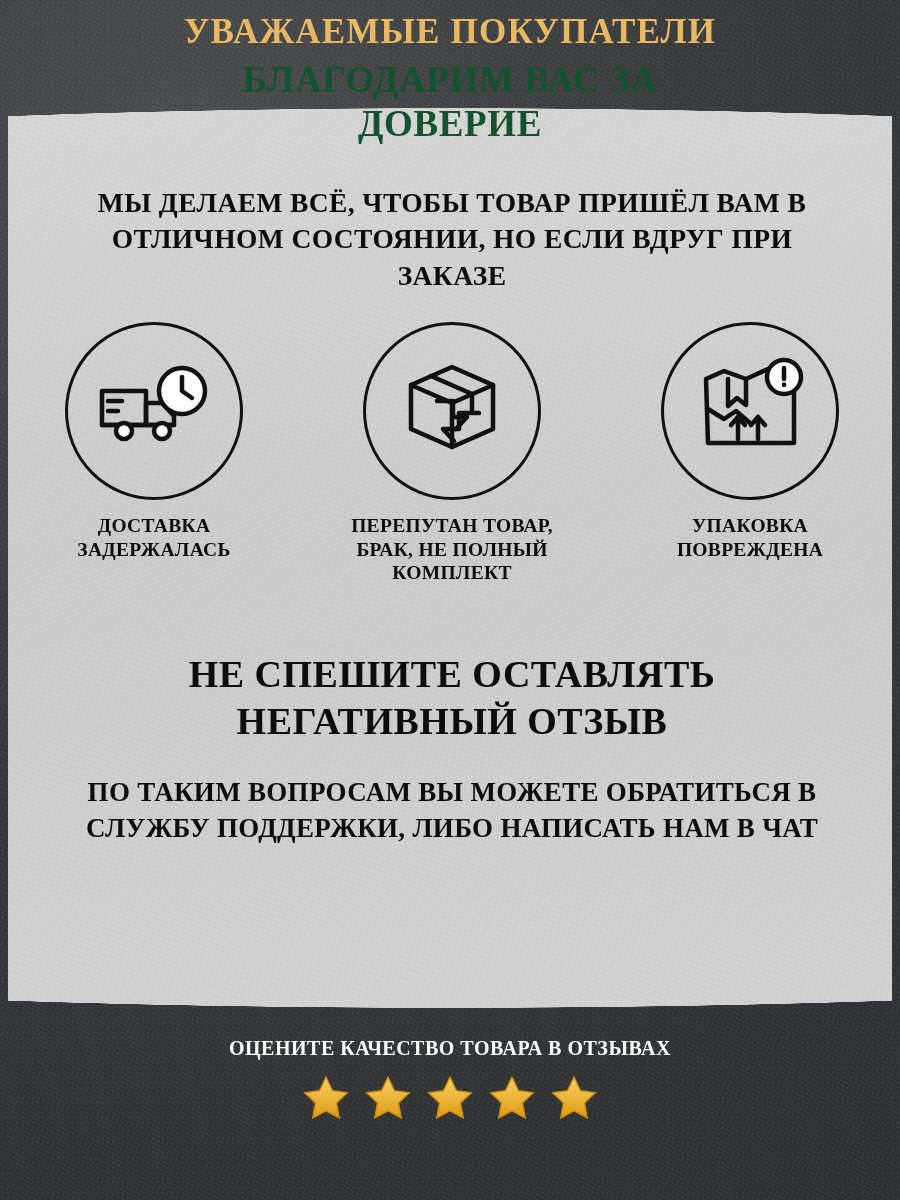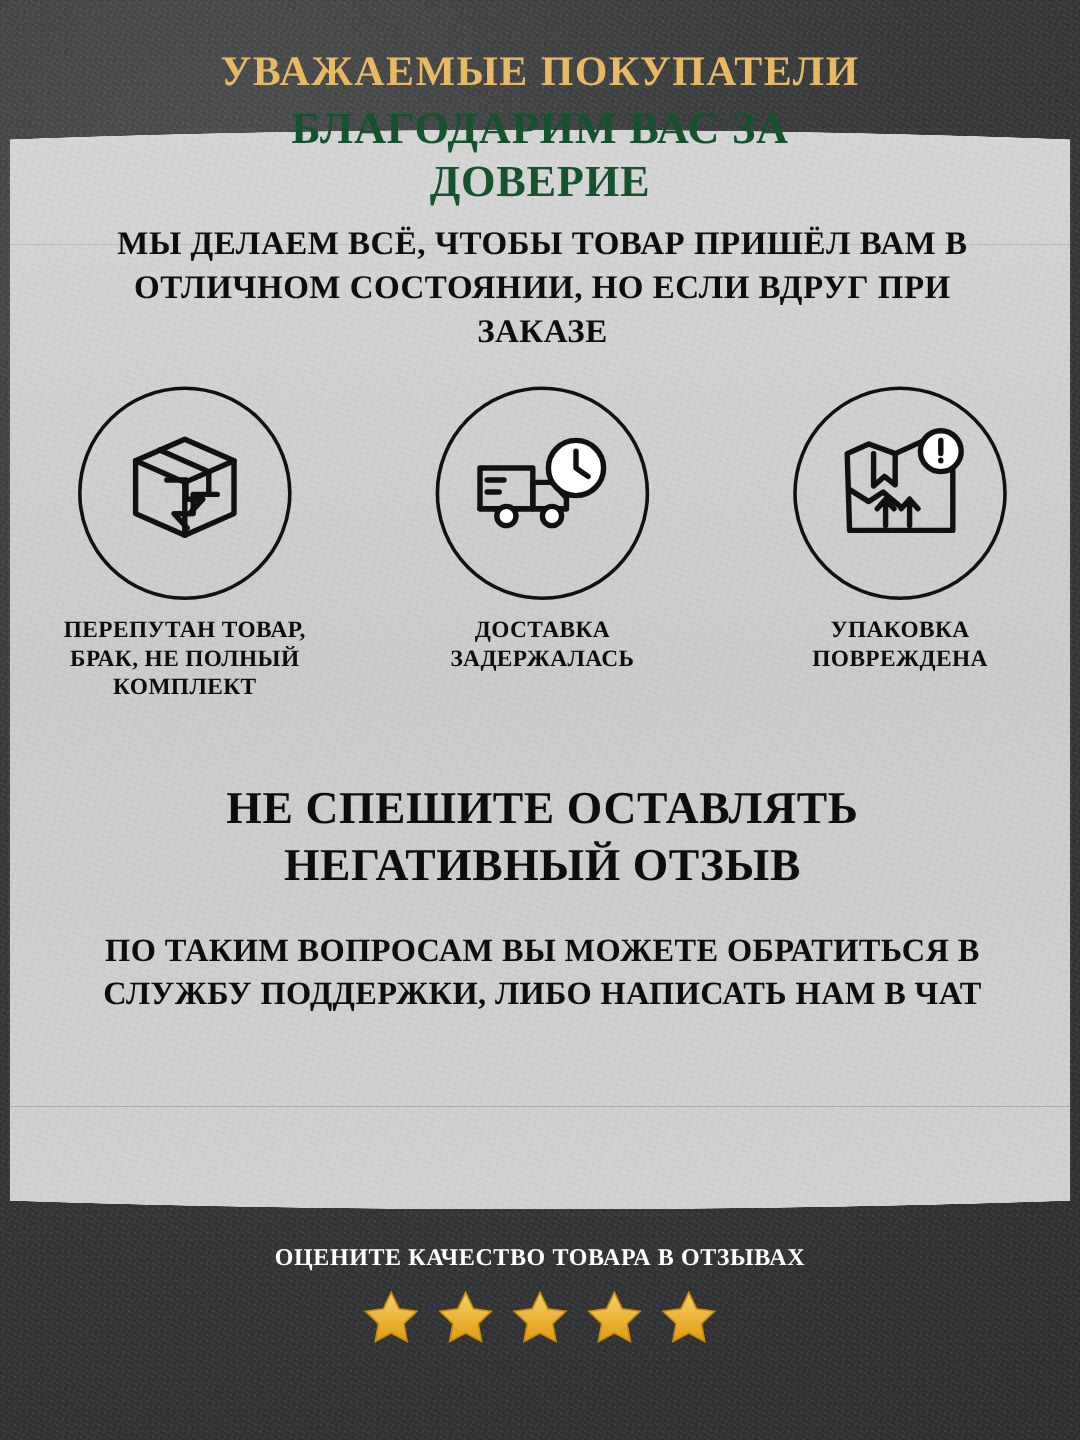--- a/index.html
+++ b/index.html
@@ -68,21 +68,21 @@
   
   .header {
     position: absolute;
     left: 0; right: 0; top: 0;
     height: 150px;
     text-align: center;
     z-index: 5;
   }
   .header-title {
     margin: 0;
-    padding-top: 40px;
+    padding-top: 12px;
     font-size: 35px;
     font-weight: bold;
     letter-spacing: 1.2px;
     color: #e8b862;
     text-transform: uppercase;
   }
   .header-sub {
     margin: 6px auto 0;
     width: 520px;
     font-size: 37px;
@@ -206,36 +206,20 @@
   <div class="header">
     <h1 class="header-title">УВАЖАЕМЫЕ ПОКУПАТЕЛИ</h1>
     <div class="header-sub">БЛАГОДАРИМ ВАС ЗА ДОВЕРИЕ</div>
   </div>
 
   <div class="content">
 
     <div class="intro">МЫ ДЕЛАЕМ ВСЁ, ЧТОБЫ ТОВАР ПРИШЁЛ ВАМ В ОТЛИЧНОМ СОСТОЯНИИ, НО ЕСЛИ ВДРУГ ПРИ ЗАКАЗЕ</div>
 
     <div class="icons">
-
-      <div class="icon-item">
-        <div class="circle">
-          <span>
-            <svg width="118" height="108" viewBox="0 0 118 108" fill="none" stroke="#111" stroke-width="4.5" stroke-linecap="round" stroke-linejoin="round">
-              <path d="M18 30 L59 12 L100 30 L59 48 Z"></path>
-              <path d="M18 30 v44 L59 92 V48"></path>
-              <path d="M100 30 v44 L59 92"></path>
-              <path d="M38 21 L79 39 v18"></path>
-              <path d="M44 46 h16 v16 h14 l-11 12"></path>
-              <path d="M86 58 H66 v16 h-16 l11 12"></path>
-            </svg>
-          </span>
-        </div>
-        <div class="icon-caption">ПЕРЕПУТАН ТОВАР, БРАК, НЕ ПОЛНЫЙ КОМПЛЕКТ</div>
-      </div>
 
       <div class="icon-item">
         <div class="circle">
           <span>
             <svg width="120" height="96" viewBox="0 0 120 96" fill="none" stroke="#111" stroke-width="4.5" stroke-linecap="round" stroke-linejoin="round">
               <path d="M8 30 h44 v34 H8 z"></path>
               <path d="M52 42 h16 l12 13 v9 H52 z"></path>
               <path d="M8 64 h72"></path>
               <circle cx="30" cy="70" r="8" fill="#fff"></circle>
               <circle cx="68" cy="70" r="8" fill="#fff"></circle>
@@ -244,20 +228,36 @@
               <path d="M88 16 v14 l10 7"></path>
             </svg>
           </span>
         </div>
         <div class="icon-caption">ДОСТАВКА ЗАДЕРЖАЛАСЬ</div>
       </div>
 
       <div class="icon-item">
         <div class="circle">
           <span>
+            <svg width="118" height="108" viewBox="0 0 118 108" fill="none" stroke="#111" stroke-width="4.5" stroke-linecap="round" stroke-linejoin="round">
+              <path d="M18 30 L59 12 L100 30 L59 48 Z"></path>
+              <path d="M18 30 v44 L59 92 V48"></path>
+              <path d="M100 30 v44 L59 92"></path>
+              <path d="M38 21 L79 39 v18"></path>
+              <path d="M44 46 h16 v16 h14 l-11 12"></path>
+              <path d="M86 58 H66 v16 h-16 l11 12"></path>
+            </svg>
+          </span>
+        </div>
+        <div class="icon-caption">ПЕРЕПУТАН ТОВАР, БРАК, НЕ ПОЛНЫЙ КОМПЛЕКТ</div>
+      </div>
+
+      <div class="icon-item">
+        <div class="circle">
+          <span>
             <svg width="112" height="104" viewBox="0 0 112 104" fill="none" stroke="#111" stroke-width="4.5" stroke-linecap="round" stroke-linejoin="round">
               <path d="M12 22 L30 14 L52 22 L74 12 L100 24 v62 H14 z"></path>
               <path d="M52 22 v26 l-9 -7 -9 8 V22"></path>
               <path d="M14 52 l16 10 l12 -8 l14 12"></path>
               <path d="M44 82 v-22 M44 60 l-7 8 M44 60 l7 8"></path>
               <path d="M64 82 v-22 M64 60 l-7 8 M64 60 l7 8"></path>
               <circle cx="90" cy="20" r="17" fill="#fff"></circle>
               <path d="M90 11 v11"></path>
               <path d="M90 27.5 v.5"></path>
             </svg>

